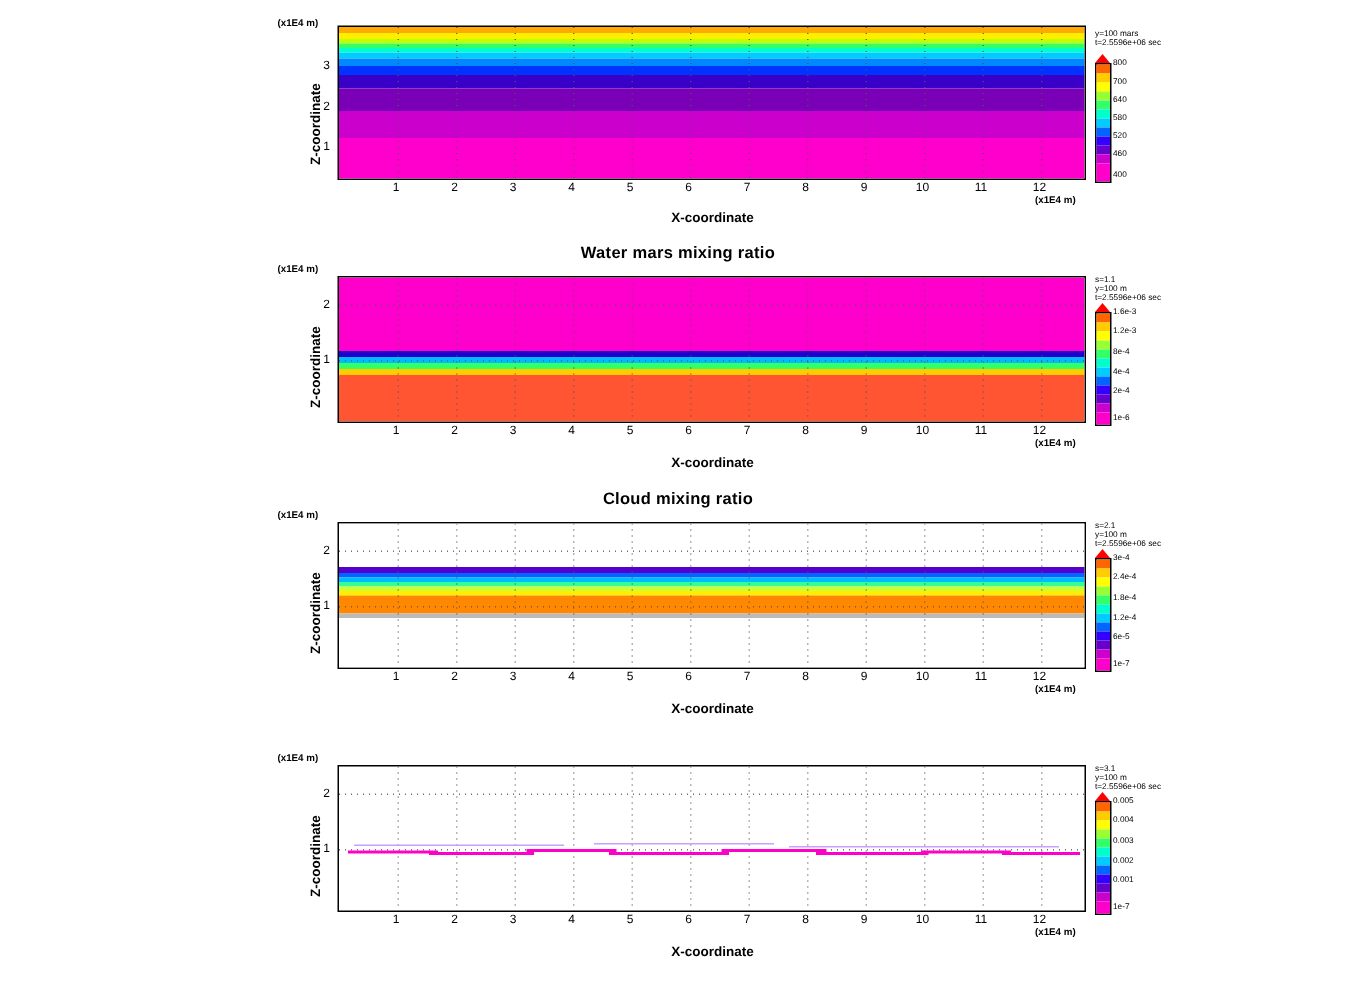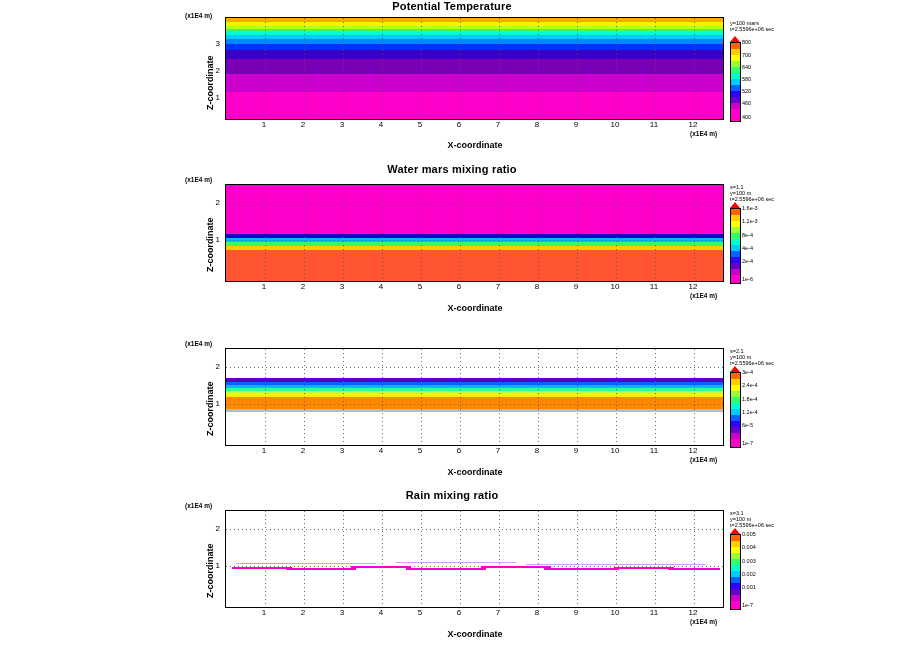--- a/index.html
+++ b/index.html
@@ -35,21 +35,20 @@
   .cseg{position:absolute;left:0;width:100%;}
   .carrow{position:absolute;width:0;height:0;}
   .clab{position:absolute;font-size:5.5px;white-space:nowrap;}
   .rain-line{position:absolute;height:2px;background:#ff00c8;}
   .rain-line2{position:absolute;height:1px;background:#c8a0ff;}
 </style>
 </head>
 <body>
 
 <div class="panel" style="top:0;height:160px;">
-  <div class="title" style="top:0;">Potential Temperature</div>
   <div class="zunit" style="left:185px;top:12px;">(x1E4 m)</div>
   <div class="zlabel" style="left:205px;top:110px;">Z-coordinate</div>
 
   <div class="plotbox" style="left:225px;top:17px;width:497px;height:101px;">
     <div class="band" style="top:0px;height:4px;background:#ffaa00;"></div>
     <div class="band" style="top:4px;height:4px;background:#ffee00;"></div>
     <div class="band" style="top:8px;height:3px;background:#bfff00;"></div>
     <div class="band" style="top:11px;height:3px;background:#33ff66;"></div>
     <div class="band" style="top:14px;height:3px;background:#00ffcc;"></div>
     <div class="band" style="top:17px;height:4px;background:#00ccff;"></div>
@@ -188,20 +187,21 @@
   </div>
   <div class="clab" style="left:742px;top:43px;">1.6e-3</div>
   <div class="clab" style="left:742px;top:56px;">1.2e-3</div>
   <div class="clab" style="left:742px;top:70px;">8e-4</div>
   <div class="clab" style="left:742px;top:83px;">4e-4</div>
   <div class="clab" style="left:742px;top:96px;">2e-4</div>
   <div class="clab" style="left:742px;top:114px;">1e-6</div>
 </div>
 
 <div class="panel" style="top:326px;height:162px;">
+  <div class="title" style="top:1px;">Cloud mixing ratio</div>
   <div class="zunit" style="left:185px;top:14px;">(x1E4 m)</div>
   <div class="zlabel" style="left:205px;top:110px;">Z-coordinate</div>
 
   <div class="plotbox" style="left:225px;top:22px;width:497px;height:96px;">
     <div class="band" style="top:0px;height:29px;background:#ffffff;"></div>
     <div class="band" style="top:29px;height:4px;background:#5500cc;"></div>
     <div class="band" style="top:33px;height:3px;background:#0066ff;"></div>
     <div class="band" style="top:36px;height:3px;background:#00bbff;"></div>
     <div class="band" style="top:39px;height:3px;background:#33ff99;"></div>
     <div class="band" style="top:42px;height:3px;background:#ccff33;"></div>
@@ -265,21 +265,20 @@
   </div>
   <div class="clab" style="left:742px;top:43px;">3e-4</div>
   <div class="clab" style="left:742px;top:56px;">2.4e-4</div>
   <div class="clab" style="left:742px;top:70px;">1.8e-4</div>
   <div class="clab" style="left:742px;top:83px;">1.2e-4</div>
   <div class="clab" style="left:742px;top:96px;">6e-5</div>
   <div class="clab" style="left:742px;top:114px;">1e-7</div>
 </div>
 
 <div class="panel" style="top:488px;height:166px;">
-  <div class="title" style="top:1px;">Rain mixing ratio</div>
   <div class="zunit" style="left:185px;top:14px;">(x1E4 m)</div>
   <div class="zlabel" style="left:205px;top:110px;">Z-coordinate</div>
 
   <div class="plotbox" style="left:225px;top:22px;width:497px;height:96px;">
     <div class="gridv" style="left:39px;"></div>
     <div class="gridv" style="left:78px;"></div>
     <div class="gridv" style="left:117px;"></div>
     <div class="gridv" style="left:156px;"></div>
     <div class="gridv" style="left:195px;"></div>
     <div class="gridv" style="left:234px;"></div>

